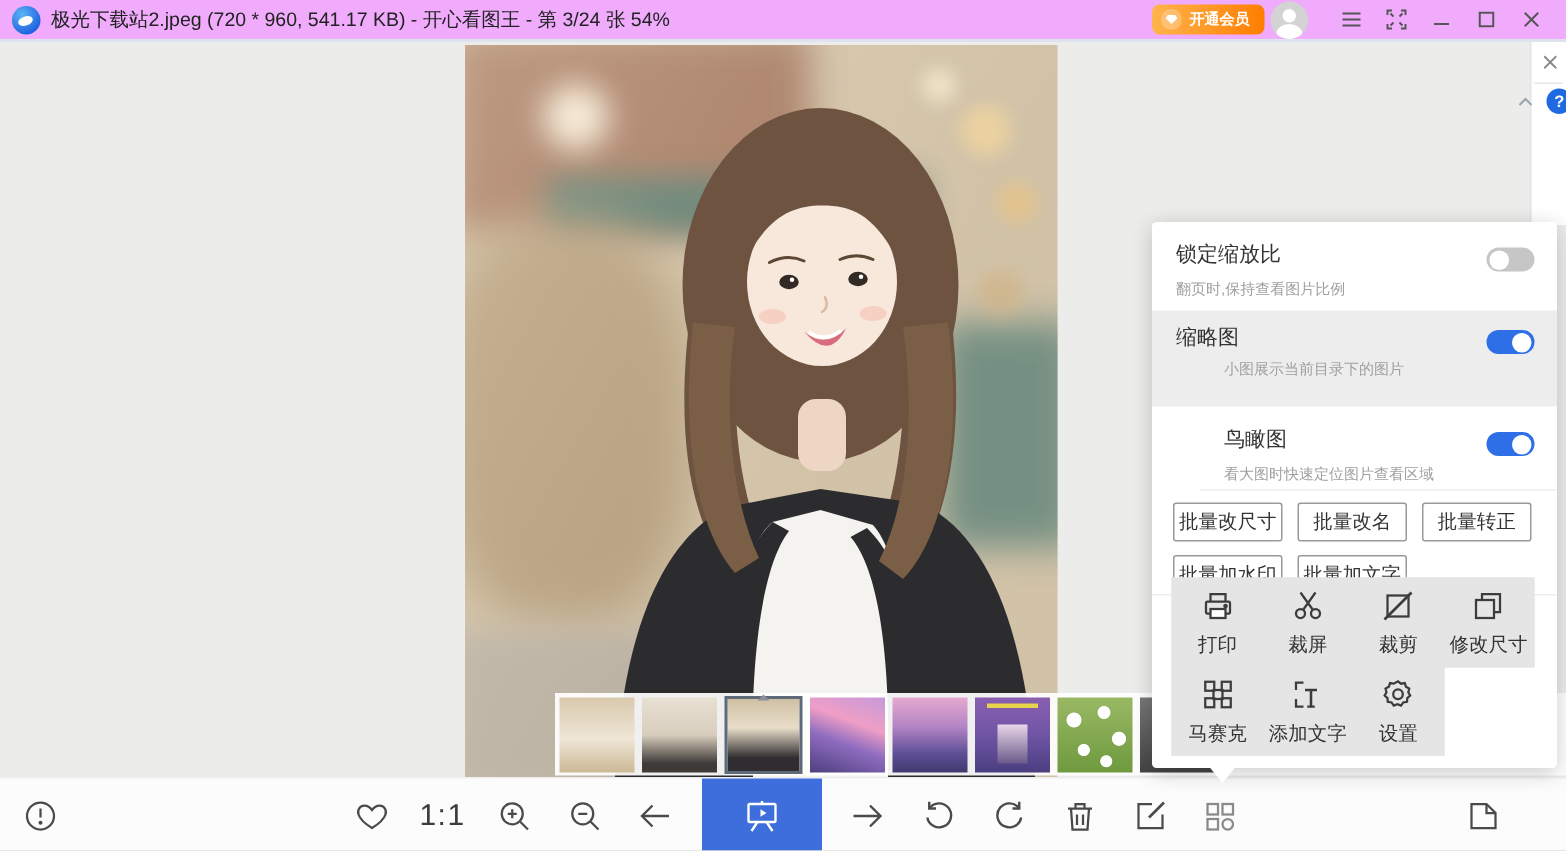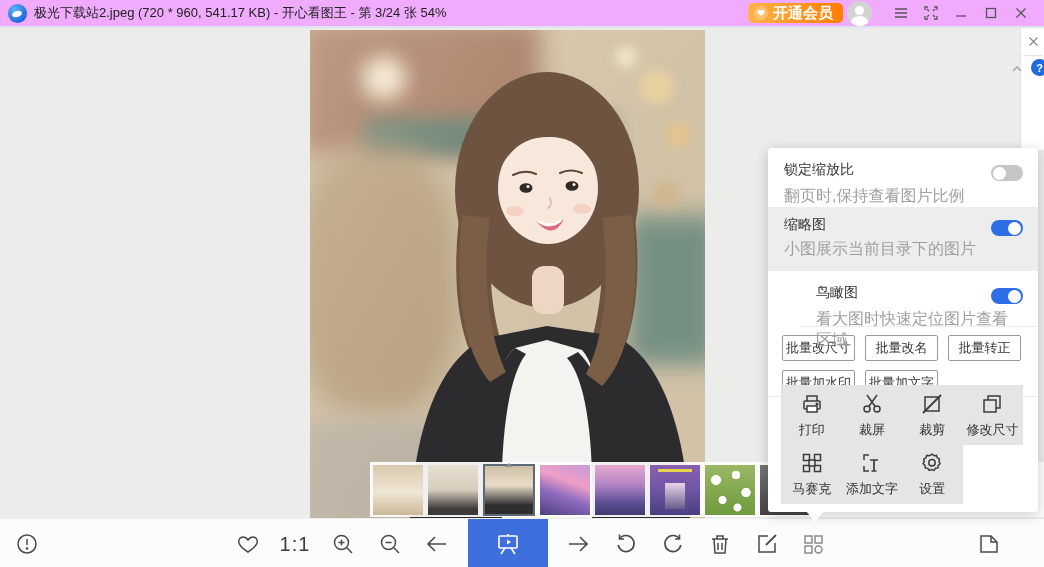--- a/index.html
+++ b/index.html
@@ -9,21 +9,21 @@
   
   .titlebar{position:absolute;left:0;top:0;width:100%;height:28px;background:#f0abfc;
     border-bottom:2px solid #dfe3ed;display:flex;align-items:center;box-sizing:border-box;}
   .app-logo{width:19px;height:19px;border-radius:50%;margin:0 7px 0 8px;position:relative;
     background:radial-gradient(circle at 35% 30%,#5db4f5,#1d62e0 75%);}
   .app-logo::after{content:"";position:absolute;left:4px;top:7px;width:10px;height:6px;border-radius:60% 60% 60% 60%;
     background:#fff;transform:rotate(-18deg);}
   .title-text{font-size:13px;color:#222;white-space:nowrap;}
   .tb-spacer{flex:1;}
   .vip-btn{height:20px;padding:0 10px 0 6px;margin-right:4px;border-radius:5px;display:flex;align-items:center;gap:5px;
-    background:linear-gradient(90deg,#ffb44d,#ff7d00);color:#fff;font-size:15px;font-weight:bold;cursor:pointer;}
+    background:linear-gradient(90deg,#ffb44d,#ff7d00);color:#fff;font-size:10px;font-weight:bold;cursor:pointer;}
   .vip-gem{width:14px;height:14px;border-radius:50%;background:rgba(255,255,255,.25);position:relative;}
   .vip-gem::after{content:"";position:absolute;left:3px;top:4px;width:8px;height:6px;background:#fff;
     clip-path:polygon(20% 0,80% 0,100% 35%,50% 100%,0 35%);}
   .avatar{width:25px;height:25px;border-radius:50%;background:#d3d3d3;position:relative;margin-right:14px;overflow:hidden;}
   .avatar::before{content:"";position:absolute;left:8px;top:5px;width:9px;height:9px;border-radius:50%;background:#fff;}
   .avatar::after{content:"";position:absolute;left:4px;top:15px;width:17px;height:12px;border-radius:50% 50% 0 0;background:#fff;}
   .win-ic{width:30px;height:26px;display:flex;align-items:center;justify-content:center;color:#555;cursor:pointer;}
   .win-ic svg{display:block;}
 
   
@@ -71,22 +71,22 @@
     font-size:11px;font-weight:bold;display:flex;align-items:center;justify-content:center;z-index:5;cursor:pointer;}
 
   
   .panel{position:absolute;left:768px;top:148px;width:270px;height:364px;background:#fff;border-radius:3px;
     box-shadow:0 3px 14px rgba(0,0,0,.20);z-index:6;}
   .panel-pointer{position:absolute;left:806px;top:511px;width:0;height:0;border:9px solid transparent;border-top:11px solid #fff;z-index:7;}
   .set-row{position:relative;padding:13px 16px 9px 16px;box-sizing:border-box;height:60px;}
   .set-row.hl{background:#ededed;height:63px;padding-top:8px;}
   .set-row.b{border-bottom:1px solid #ededed;}
   .set-title{font-size:14px;color:#333;}
-  .set-sub{font-size:16px;color:#a0a0a0;margin-top:7px;}
-  .set-row.hl .set-sub{margin-top:5px;}
+  .set-sub{font-size:10px;color:#a0a0a0;margin-top:7px;}
+  .set-row.hl .set-sub{margin-top:5px;margin-left:32px;}
   .toggle{position:absolute;right:15px;top:17px;width:32px;height:16px;border-radius:8px;background:#c6c6c6;cursor:pointer;}
   .toggle::after{content:"";position:absolute;width:13px;height:13px;border-radius:50%;background:#fff;top:1.5px;left:2px;}
   .toggle.on{background:#2e6fe8;}
   .toggle.on::after{left:17px;}
   .set-row.hl .toggle{top:12px;}
   .batch-area{padding:8px 0 0 14px;height:70px;border-bottom:1px solid #ededed;box-sizing:border-box;}
   .batch-row{display:flex;gap:10px;margin-bottom:9px;}
   .batch-btn{width:73px;height:26px;border:1px solid #9a9a9a;border-radius:2px;background:#fff;font-size:13px;color:#333;
     display:flex;align-items:center;justify-content:center;cursor:pointer;box-sizing:border-box;white-space:nowrap;}
   .tgrid{position:absolute;left:14px;top:238px;width:241px;display:grid;grid-template-columns:repeat(4,60.25px);}

